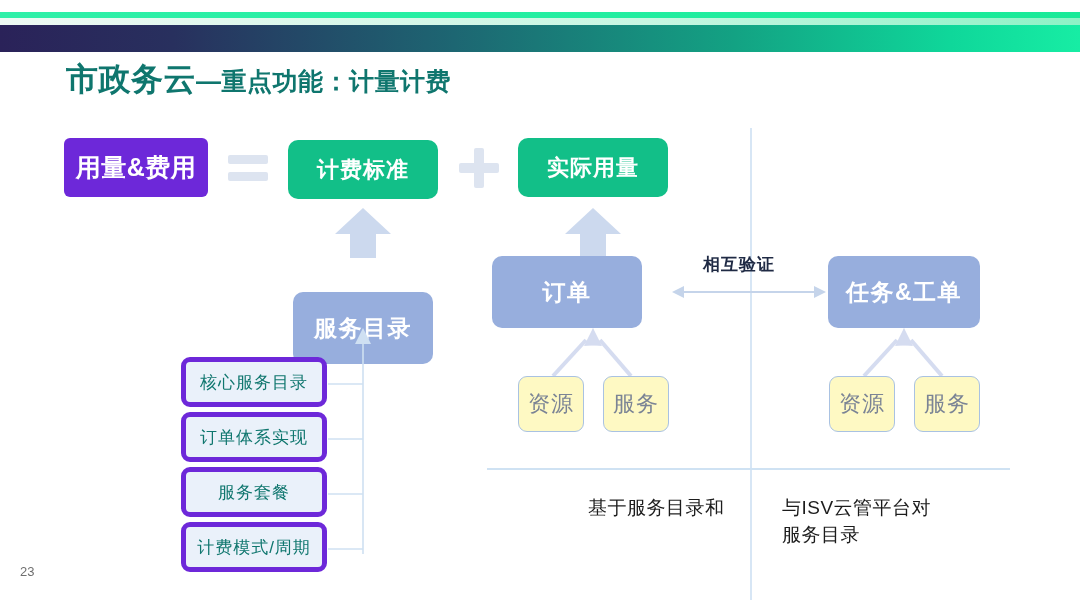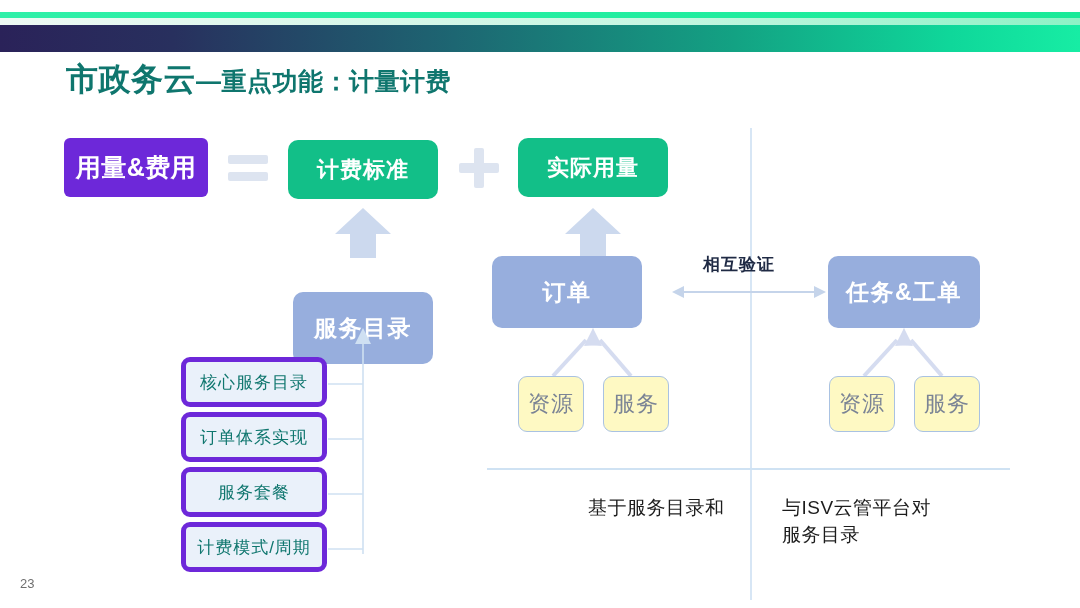--- a/index.html
+++ b/index.html
@@ -71,21 +71,21 @@
 
   
   .label-verify{
     position:absolute;left:703px;top:253px;color:#1f2a44;
     font-size:17px;font-weight:bold;letter-spacing:1px;white-space:nowrap;font-family:Liberation Serif, serif;
   }
   .footnote{
     position:absolute;color:#1c1c1c;font-size:19px;line-height:27px;letter-spacing:.5px;
   }
   .pagenum{
-    position:absolute;left:20px;top:576px;color:#6f6f6f;font-size:13px;
+    position:absolute;left:20px;top:564px;color:#6f6f6f;font-size:13px;
   }
 </style>
 </head>
 <body>
 
 <div class="slide">
 
   <div class="bar-thin"></div>
   <div class="bar-thin-glow"></div>
   <div class="bar-main"></div>

